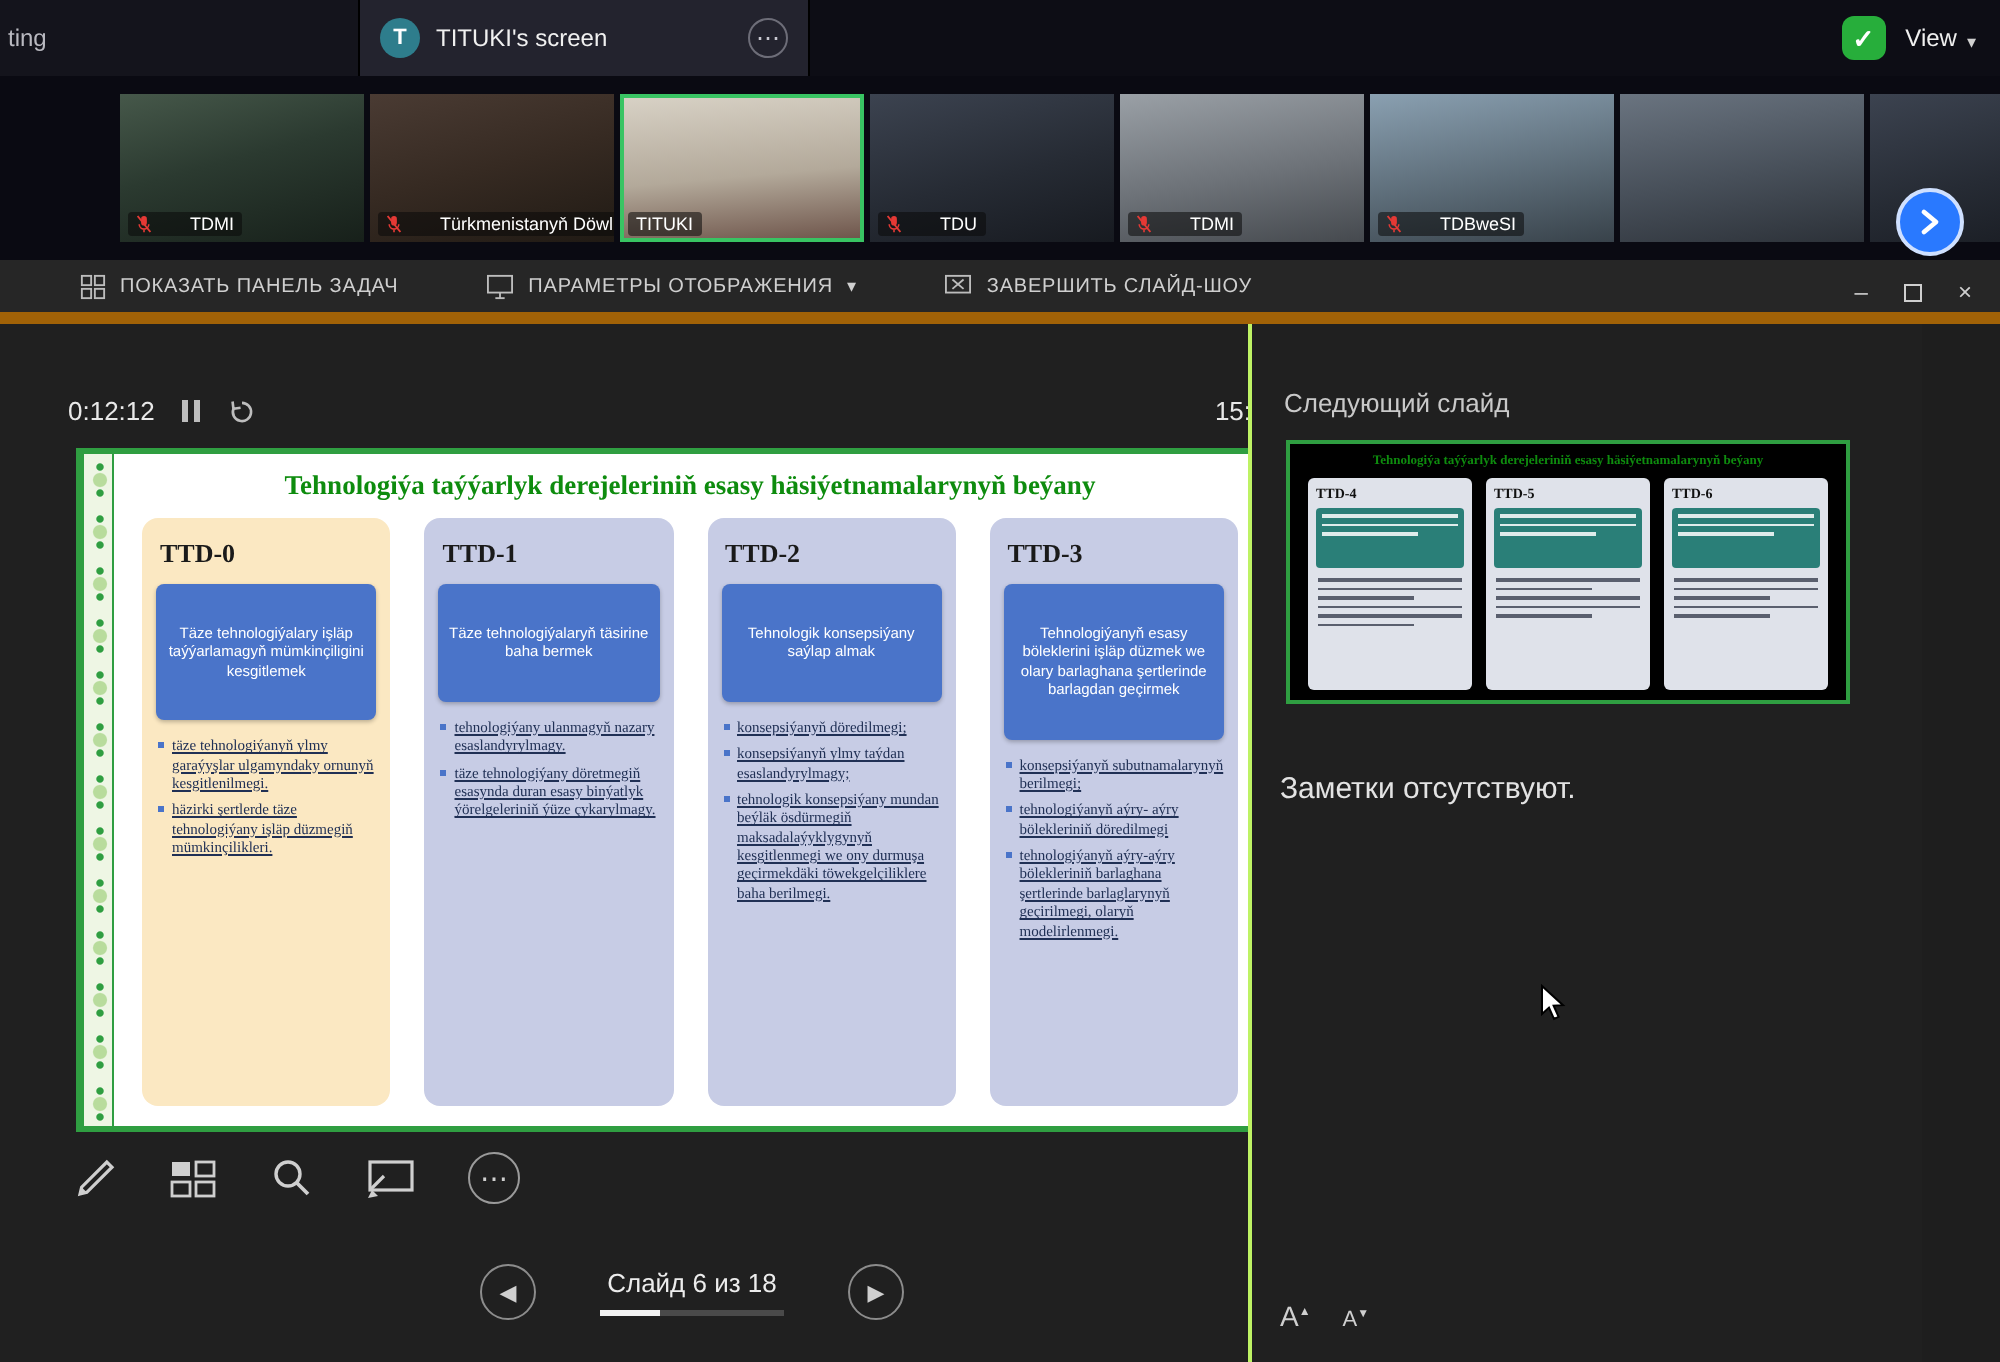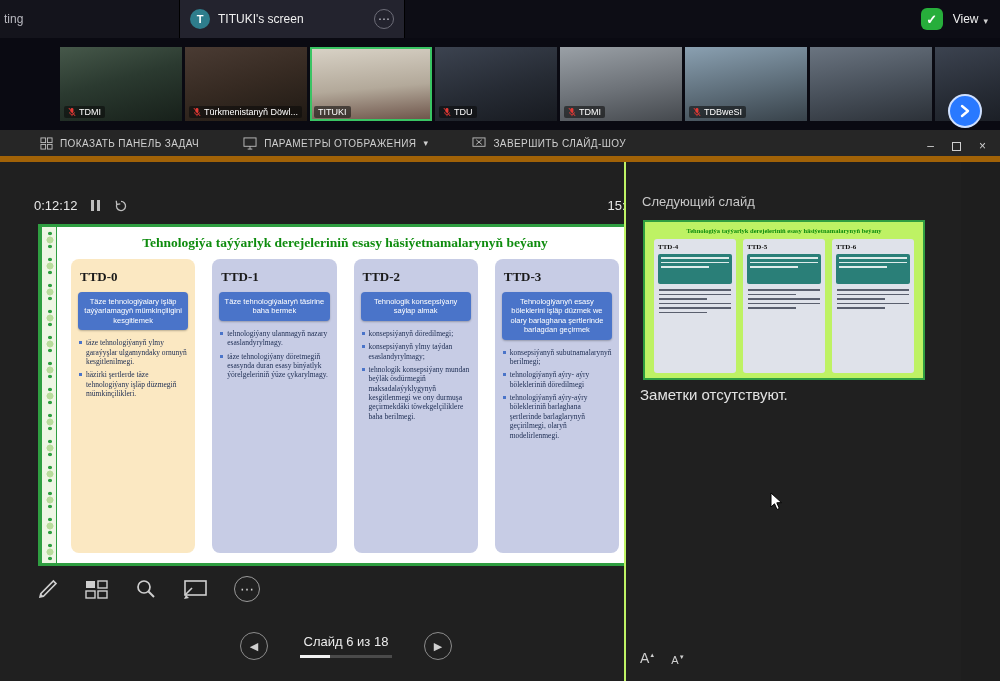--- a/index.html
+++ b/index.html
@@ -26,21 +26,21 @@
   .thumbs { position:absolute; left:60px; top:9px; display:flex; gap:3px; }
   .thumb { position:relative; width:122px; height:74px; background:#333; overflow:hidden; flex:0 0 auto; }
   .thumb.active { outline:2px solid #39c463; outline-offset:-2px; }
   .vg0 { background:linear-gradient(165deg,#46584a 0%,#2b3a30 45%,#17201a 100%); }
   .vg1 { background:linear-gradient(165deg,#4a3b33 0%,#362a22 50%,#201a14 100%); }
   .vg2 { background:linear-gradient(175deg,#d9d3c7 0%,#b3a99a 55%,#6b5147 100%); }
   .vg3 { background:linear-gradient(165deg,#3c4350 0%,#262b34 55%,#171a20 100%); }
   .vg4 { background:linear-gradient(170deg,#9aa0a6 0%,#6d7278 55%,#45494e 100%); }
   .vg5 { background:linear-gradient(170deg,#8aa0b1 0%,#5d6d79 55%,#38424a 100%); }
   .vg6 { background:linear-gradient(170deg,#6a7480 0%,#474f59 55%,#2c3138 100%); }
-  .vlabel { position:absolute; left:4px; bottom:3px; display:flex; align-items:center; gap:3px;
+  .vlabel { position:absolute; left:4px; bottom:3px; display:flex; align-items:center; gap:19px;
     background:rgba(10,10,10,.55); padding:1px 4px; border-radius:2px; color:#fff; font-size:9px; white-space:nowrap;justify-content:flex-end; }
   .micoff { width:8px; height:10px; flex:0 0 auto; }
   .next-btn { position:absolute; left:948px; top:56px; width:34px; height:34px; border-radius:50%;
     background:#2979ff; border:2px solid #cfe0ff; display:flex; align-items:center; justify-content:center; }
 
   
   #ptoolbar { left:0; top:130px; width:1000px; height:32px; background:#262626; display:flex; align-items:center; gap:44px; padding-left:40px; border-bottom:6px solid #a16207; }
   .pt-item { display:flex; align-items:center; gap:7px; color:#cfcfcf; font-size:10px; letter-spacing:.4px; }
   .pt-item svg { color:#bdbdbd; }
   .win-controls { position:absolute; right:14px; top:0; height:32px; display:flex; align-items:center; gap:18px; color:#cfcfcf; font-size:12px; }
@@ -64,41 +64,41 @@
       radial-gradient(circle at 50% 50%, #b8dc9c 3.2px, transparent 3.8px);
     background-size:16px 13px, 16px 26px;
     border-left:1px solid #2f9e41; border-right:1px solid #2f9e41; flex:0 0 auto; }
   .slide-body { flex:1; display:flex; flex-direction:column; padding:8px 10px 10px; overflow:hidden; }
   .slide-title { font-family:"Liberation Serif", serif; font-weight:bold; color:#0e8c0e; font-size:13.5px; text-align:center; margin-bottom:8px; }
   .cols { flex:1; display:flex; gap:17px; padding:0 4px; }
   .col { flex:1; border-radius:8px; padding:8px 7px; display:flex; flex-direction:column; }
   .col-cream { background:#fbe8c2; }
   .col-blue { background:#c7cce5; }
   .col-h { font-family:"Liberation Serif", serif; font-weight:bold; color:#1a1a1a; font-size:13px; margin:2px 0 7px 2px; }
-  .bluebox { background:#4a74c9; color:#fff; font-size:7.5px; line-height:1.25; text-align:center; border-radius:4px; padding:5px 4px; margin-bottom:8px; box-shadow:0 1px 2px rgba(0,0,0,.25); }
-  .blist { list-style:none; color:#203055; font-size:7.5px; line-height:1.25; font-family:"Liberation Serif", serif; }
+  .bluebox { background:#4a74c9; color:#fff; font-size:7.5px; line-height:1.25; text-align:center; border-radius:4px; padding:20px 4px; margin-bottom:8px; box-shadow:0 1px 2px rgba(0,0,0,.25); }
+  .blist { list-style:none; color:#203055; font-size:7.5px; line-height:1.25; font-family:"Liberation Serif", serif;text-decoration:underline; }
   .blist li { position:relative; padding-left:8px; margin-bottom:4px; }
   .blist li::before { content:""; position:absolute; left:1px; top:3px; width:3px; height:3px; background:#4a74c9; }
 
   
   .tools { position:absolute; left:36px; top:414px; display:flex; align-items:center; gap:24px; color:#cfcfcf; }
   .tool { display:flex; align-items:center; justify-content:center; }
   .tool-ellipsis { width:26px; height:26px; border:1.5px solid #9a9a9a; border-radius:50%; font-size:14px; color:#cfcfcf; display:flex; align-items:center; justify-content:center; }
 
   
   .nav { position:absolute; left:240px; top:470px; width:212px; display:flex; align-items:center; justify-content:space-between; }
   .nav-arrow { width:28px; height:28px; border:1.5px solid #8c8c8c; border-radius:50%; color:#cfcfcf; font-size:11px; display:flex; align-items:center; justify-content:center; }
   .nav-center { display:flex; flex-direction:column; align-items:center; gap:6px;text-align:right; }
   .nav-label { color:#ececec; font-size:13px; }
   .pbar { width:92px; height:3px; background:#4a4a4a; }
   .pfill { height:100%; background:#f2f2f2; }
 
   
   .np-heading { position:absolute; left:16px; top:32px; color:#c9c9c9; font-size:13px; }
-  .np-thumb { position:absolute; left:17px; top:58px; width:282px; height:160px; background:#bef264; border:2px solid #2f9e41; padding:5px 6px; display:flex; flex-direction:column; }
+  .np-thumb { position:absolute; left:17px; top:58px; width:282px; height:132px; background:#000000; border:2px solid #2f9e41; padding:5px 6px; display:flex; flex-direction:column; }
   .np-title { font-family:"Liberation Serif", serif; font-weight:bold; color:#0e8c0e; font-size:6.5px; text-align:center; margin-bottom:5px; }
   .np-cols { flex:1; display:flex; gap:7px; padding:0 3px; }
   .np-col { flex:1; background:#dfe2ea; border-radius:3px; padding:4px 4px; }
   .np-col-h { font-family:"Liberation Serif", serif; font-weight:bold; font-size:7px; color:#111; margin-bottom:3px; }
   .np-teal { background:#2a7f78; border-radius:2px; height:30px; padding:3px; display:flex; flex-direction:column; gap:3px; margin-bottom:5px; }
   .np-teal i { display:block; height:1.5px; background:rgba(255,255,255,.85); }
   .np-teal i:last-child { width:70%; }
   .tline { height:1.5px; background:#5a5f6e; margin:3px 1px; }
   .tline.short { width:65%; }
   .np-notes { position:absolute; left:14px; top:224px; color:#e3e3e3; font-size:15px; }

